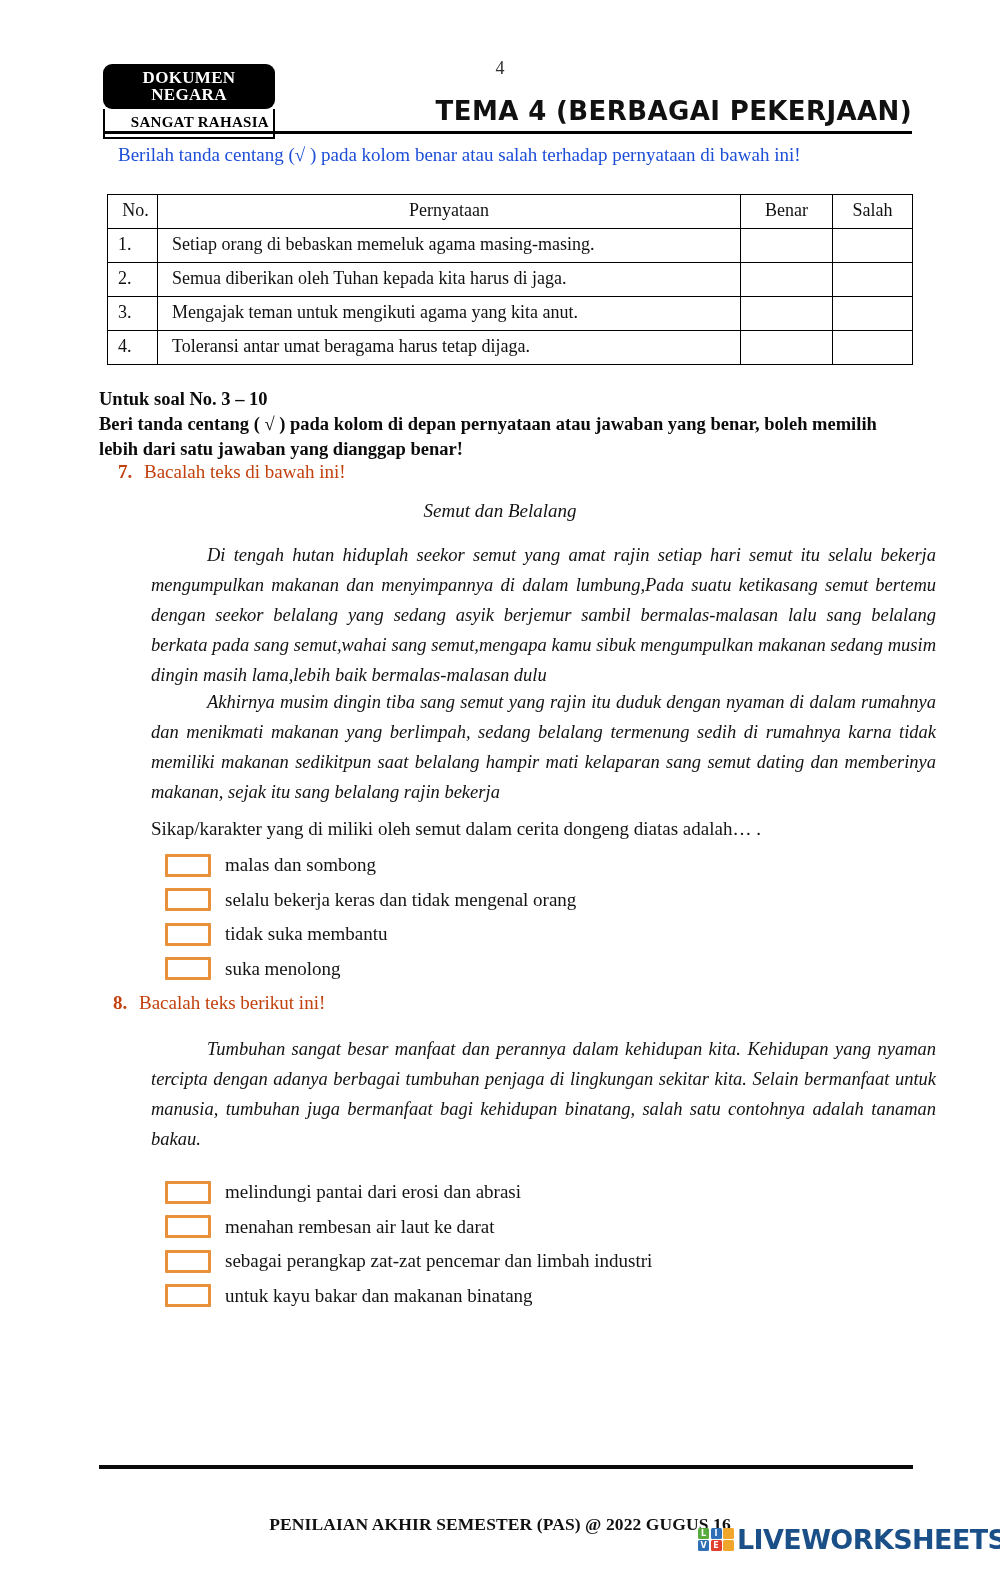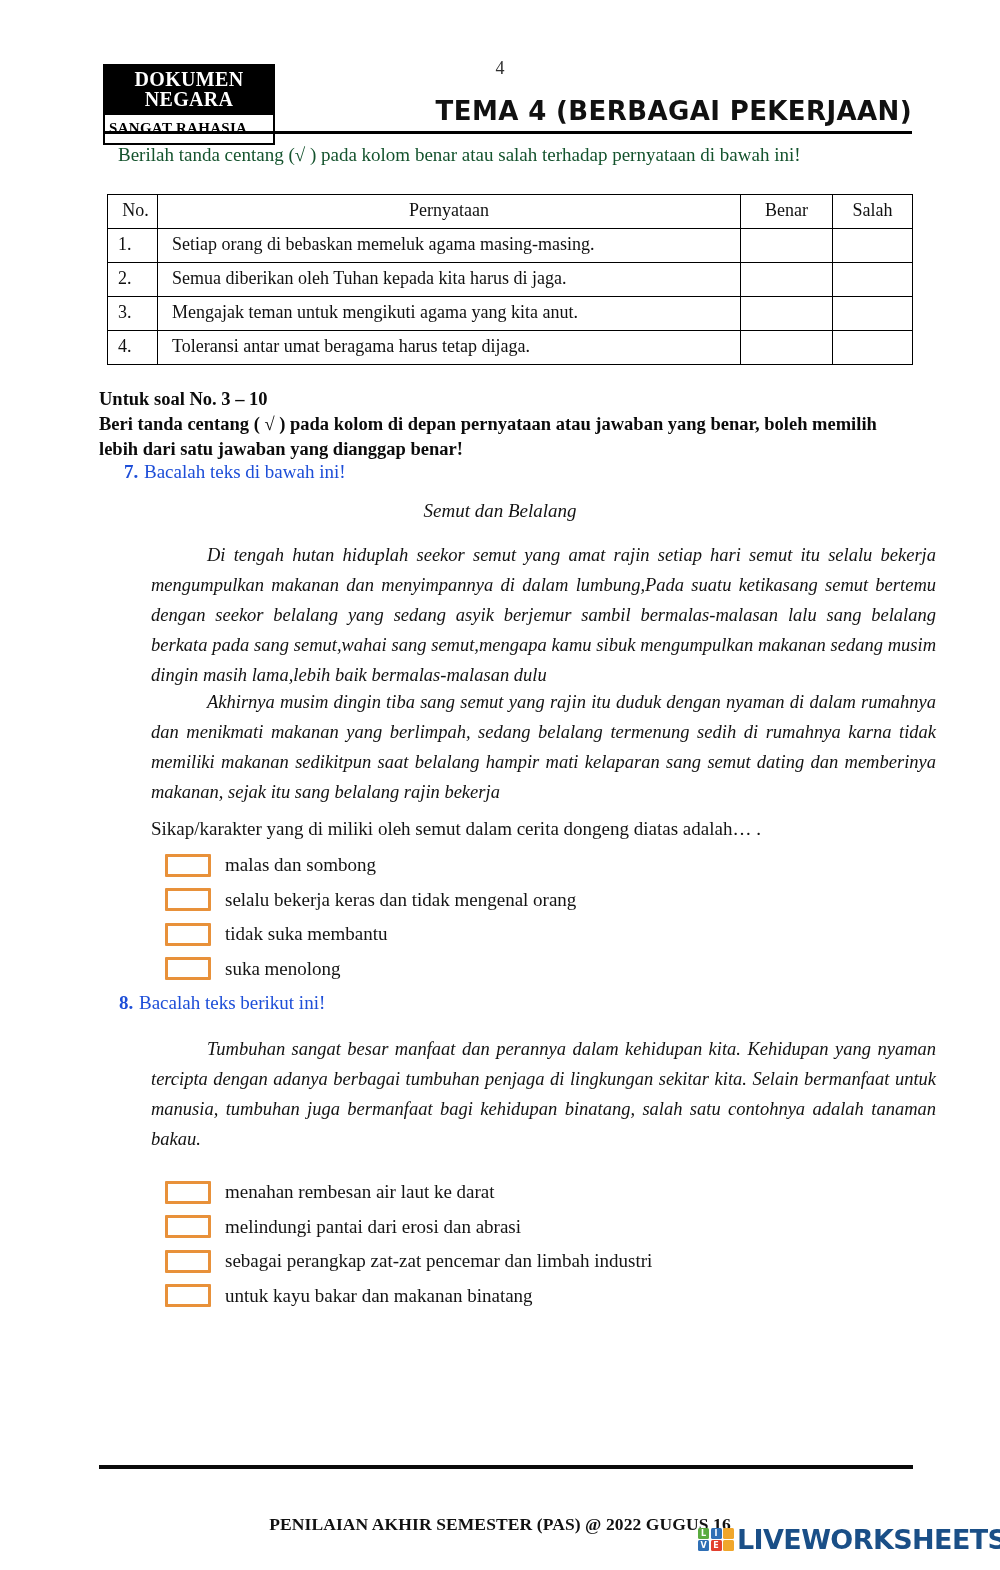--- a/index.html
+++ b/index.html
@@ -40,34 +40,35 @@
     position: absolute;
     left: 103px;
     top: 64px;
     width: 172px;
   }
   .stamp-top {
     background: #000000;
     color: #ffffff;
     font-family: "Liberation Serif", serif;
     font-weight: bold;
-    font-size: 20px;
+    font-size: 17px;
     letter-spacing: 0.3px;
     text-align: center;
     padding: 5px 4px 6px 4px;
     line-height: 1;
+    border-radius: 9px;
   }
   .stamp-bottom {
     background: #ffffff;
     color: #000000;
     font-family: "Liberation Serif", serif;
     font-weight: bold;
     font-size: 15px;
     letter-spacing: 0.3px;
-    text-align: left;
+    text-align: right;
     padding: 6px 4px 7px 4px;
     line-height: 1;
     border: 2px solid #000000;
     border-top: none;
   }
 
   .doc-title {
     position: absolute;
     left: 330px;
     top: 96px;
@@ -90,21 +91,21 @@
     background: #000000;
   }
 
   
   .intro-line {
     position: absolute;
     left: 118px;
     top: 144px;
     font-size: 19px;
     font-family: "Liberation Serif", serif;
-    color: #14532d;
+    color: #1d4ed8;
     white-space: nowrap;
   }
 
   
   .stmt-table {
     position: absolute;
     left: 107px;
     top: 194px;
     width: 806px;
     border-collapse: collapse;
@@ -145,22 +146,21 @@
     line-height: 1.34;
     color: #0b0b0b;
   }
   .instr-block .l1 { display: block; }
   .instr-block .l2 { display: block; }
 
   .q-num-line {
     position: absolute;
     font-family: "Liberation Serif", serif;
     font-size: 19px;
-    color: #1d4ed8;
-    text-align: center;
+    color: #c2410c;
   }
   .q-num-line .num {
     font-weight: bold;
     display: inline-block;
     width: 26px;
   }
   #q7-line { left: 118px; top: 461px; }
   #q8-line { left: 113px; top: 992px; }
 
   
@@ -389,25 +389,25 @@
   <div class="q-num-line" id="q8-line">
     <span class="num">8.</span><span>Bacalah teks berikut ini!</span>
   </div>
 
   <div class="story-para" id="story-p3">Tumbuhan sangat besar manfaat dan perannya dalam kehidupan kita. Kehidupan yang nyaman tercipta dengan  adanya berbagai tumbuhan penjaga di lingkungan sekitar kita. Selain bermanfaat untuk manusia, tumbuhan juga bermanfaat bagi kehidupan binatang, salah satu contohnya adalah tanaman bakau.</div>
 
 
   <div class="opt-list" id="opts8">
     <div class="opt-row">
       <div class="opt-box"></div>
+      <div class="opt-label">melindungi pantai dari erosi dan abrasi</div>
+    </div>
+    <div class="opt-row">
+      <div class="opt-box"></div>
       <div class="opt-label">menahan rembesan air laut ke darat</div>
-    </div>
-    <div class="opt-row">
-      <div class="opt-box"></div>
-      <div class="opt-label">melindungi pantai dari erosi dan abrasi</div>
     </div>
     <div class="opt-row">
       <div class="opt-box"></div>
       <div class="opt-label">sebagai perangkap zat-zat pencemar dan limbah industri</div>
     </div>
     <div class="opt-row">
       <div class="opt-box"></div>
       <div class="opt-label">untuk kayu bakar dan makanan binatang</div>
     </div>
   </div>

